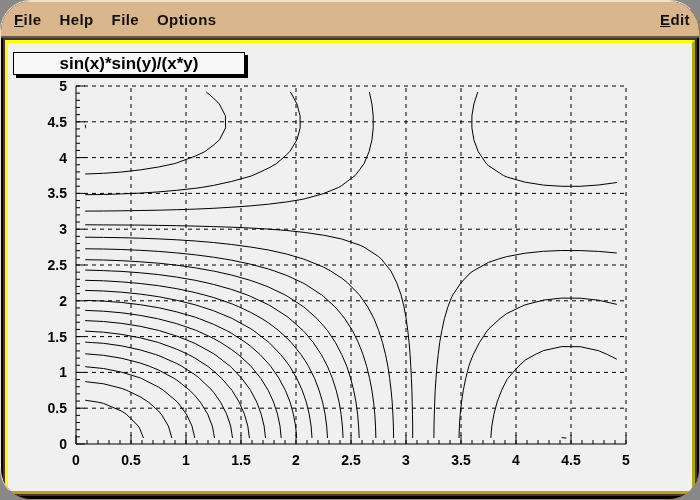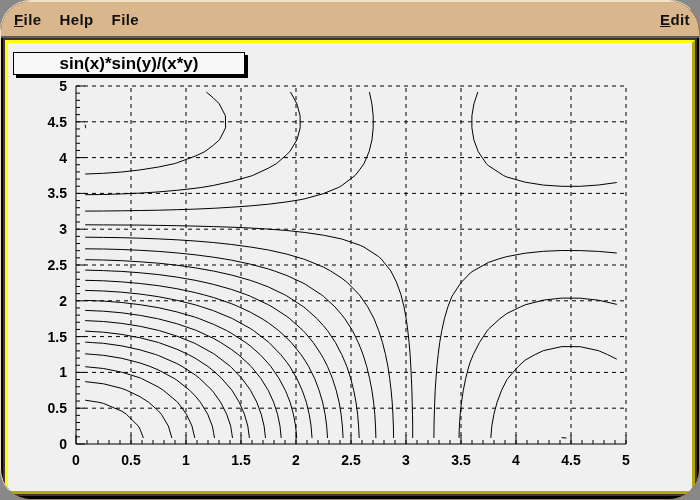--- a/index.html
+++ b/index.html
@@ -46,20 +46,21 @@
   #plot-svg text{font-family:"Liberation Sans","DejaVu Sans",sans-serif;font-weight:bold;font-size:14px;fill:#000;}
 </style>
 </head>
 <body>
 
 <div class="window">
   <div class="menubar">
     <span class="menu-item mnemonic">File</span>
     <span class="menu-item">Help</span>
     <span class="menu-item">File</span>
+    <span class="menu-item">Options</span>
     <span class="menu-spacer"></span>
     <span class="menu-item mnemonic">Edit</span>
   </div>
 
   <div class="canvas-outer">
     <div class="canvas-hl">
       <div class="title-pave">
         <span>sin(x)*sin(y)/(x*y)</span>
       </div>
       <svg id="plot-svg" width="686" height="450">

